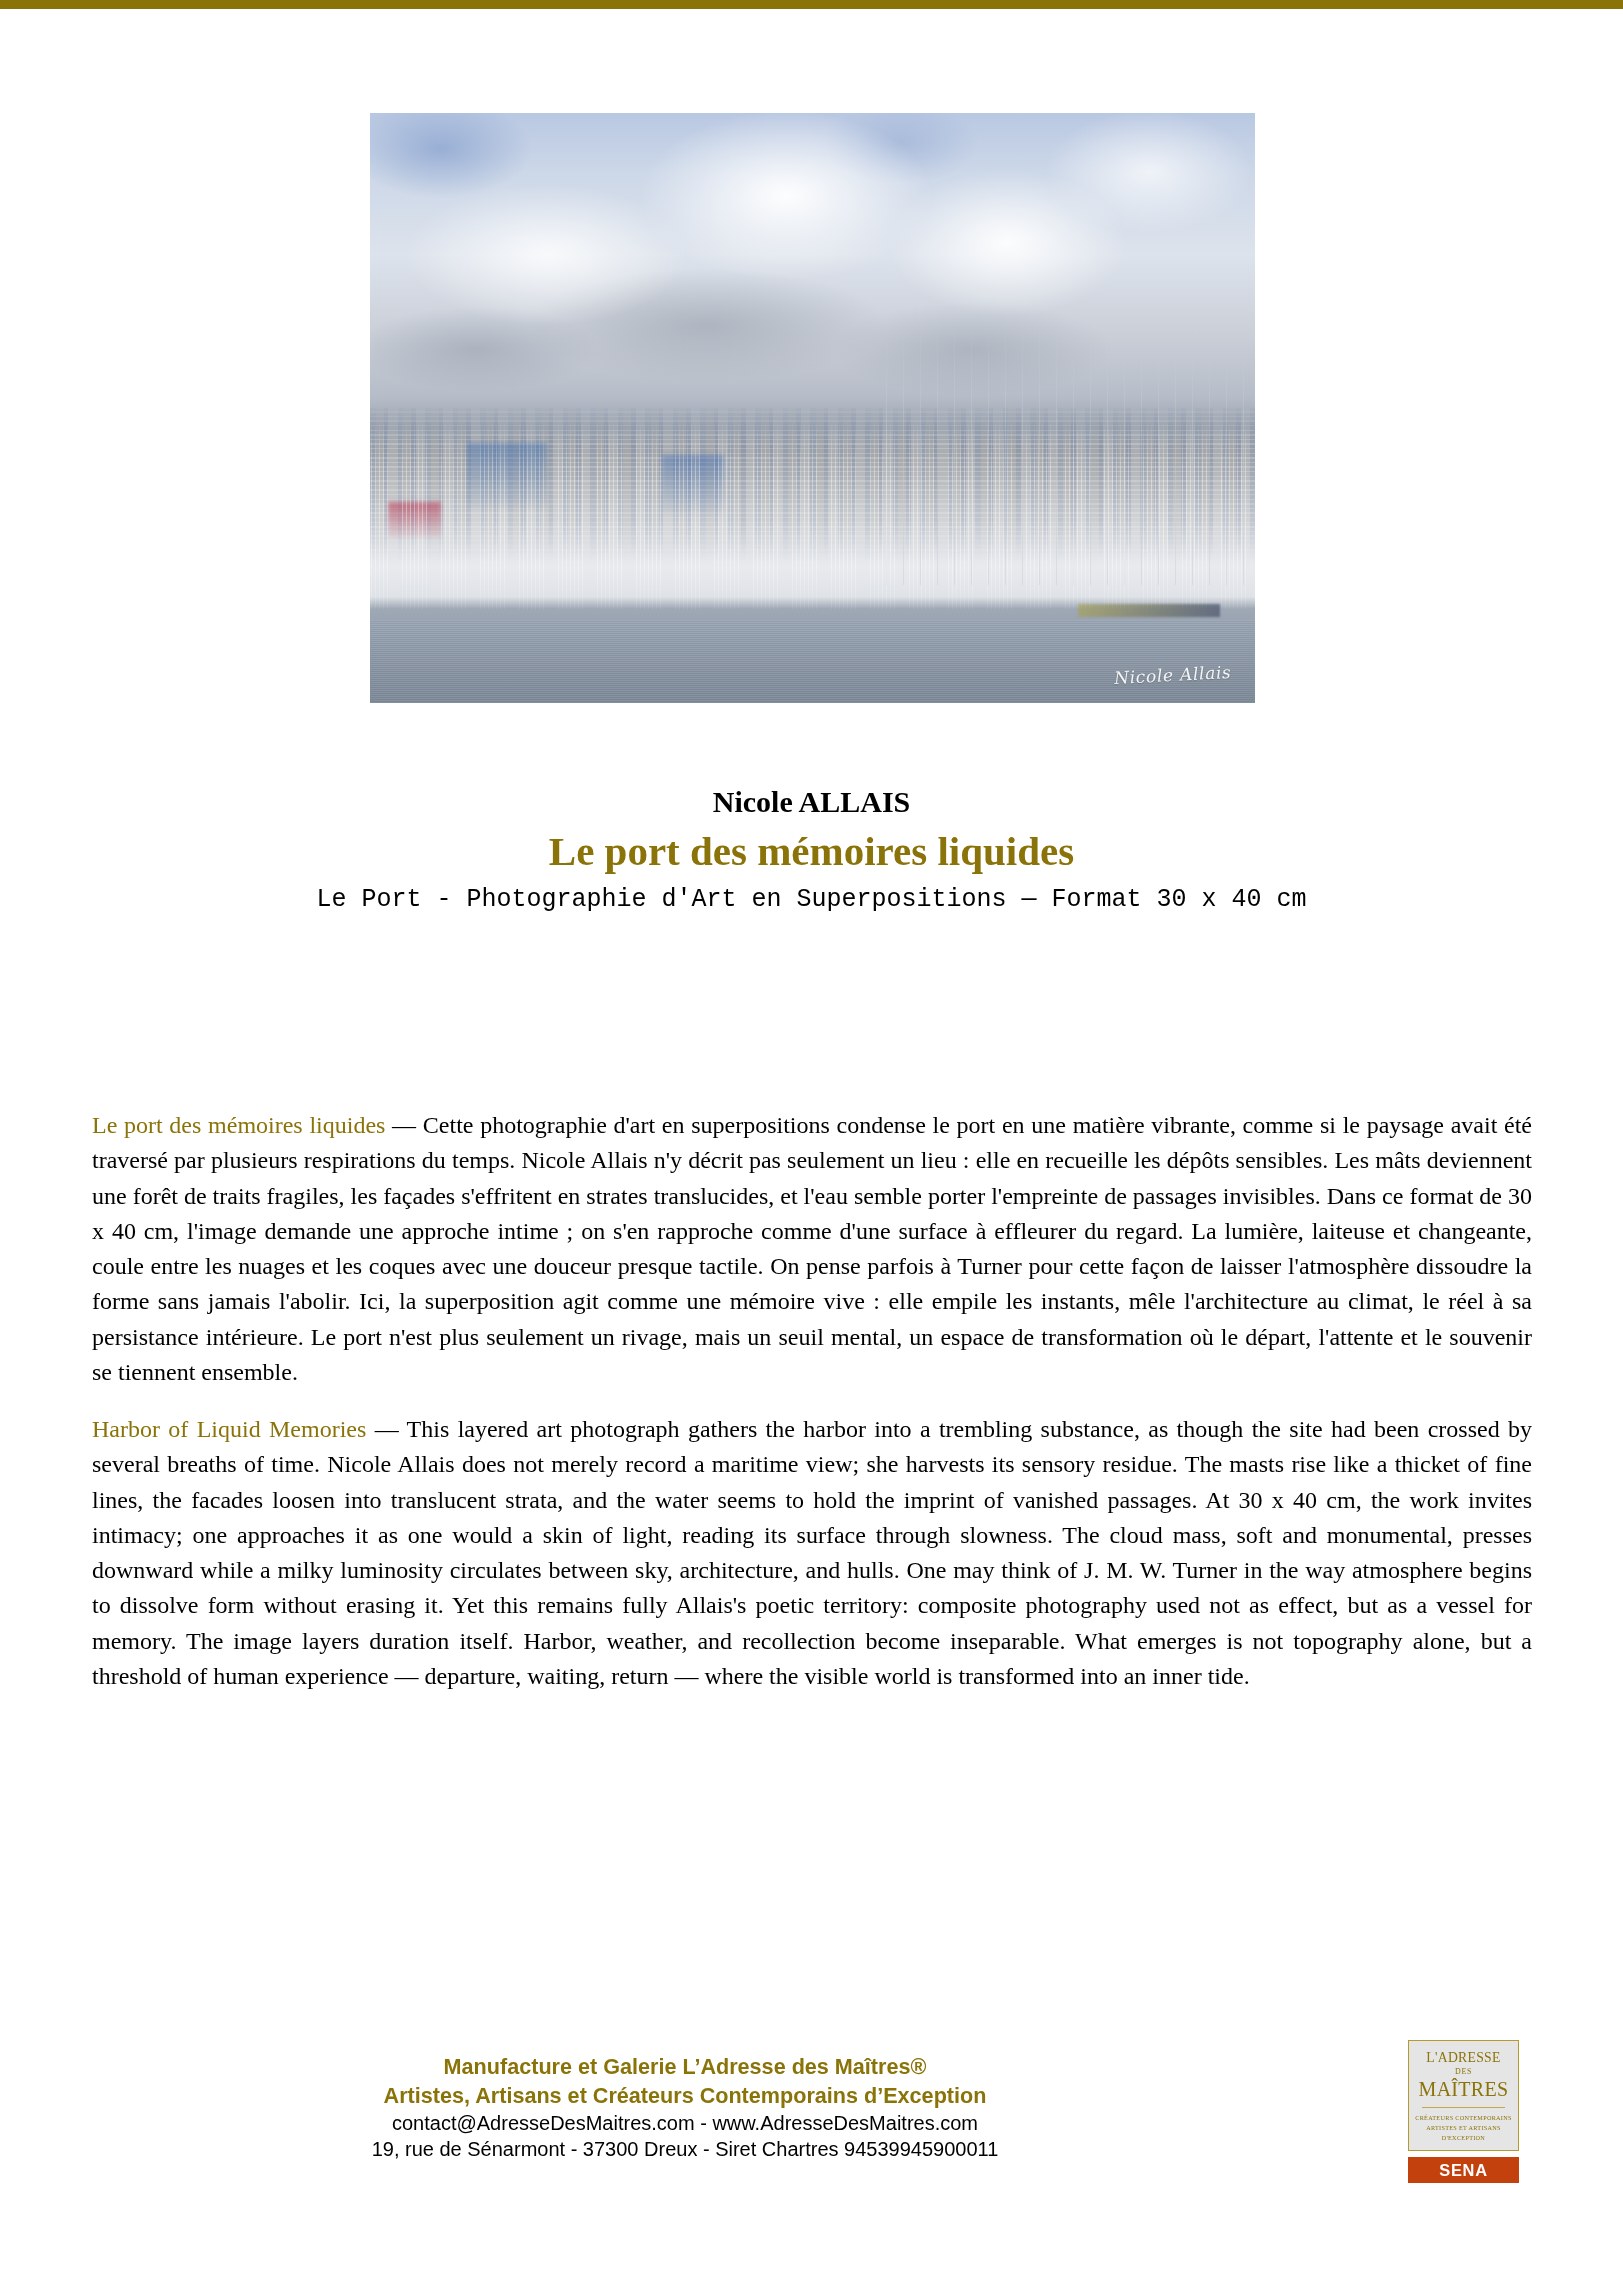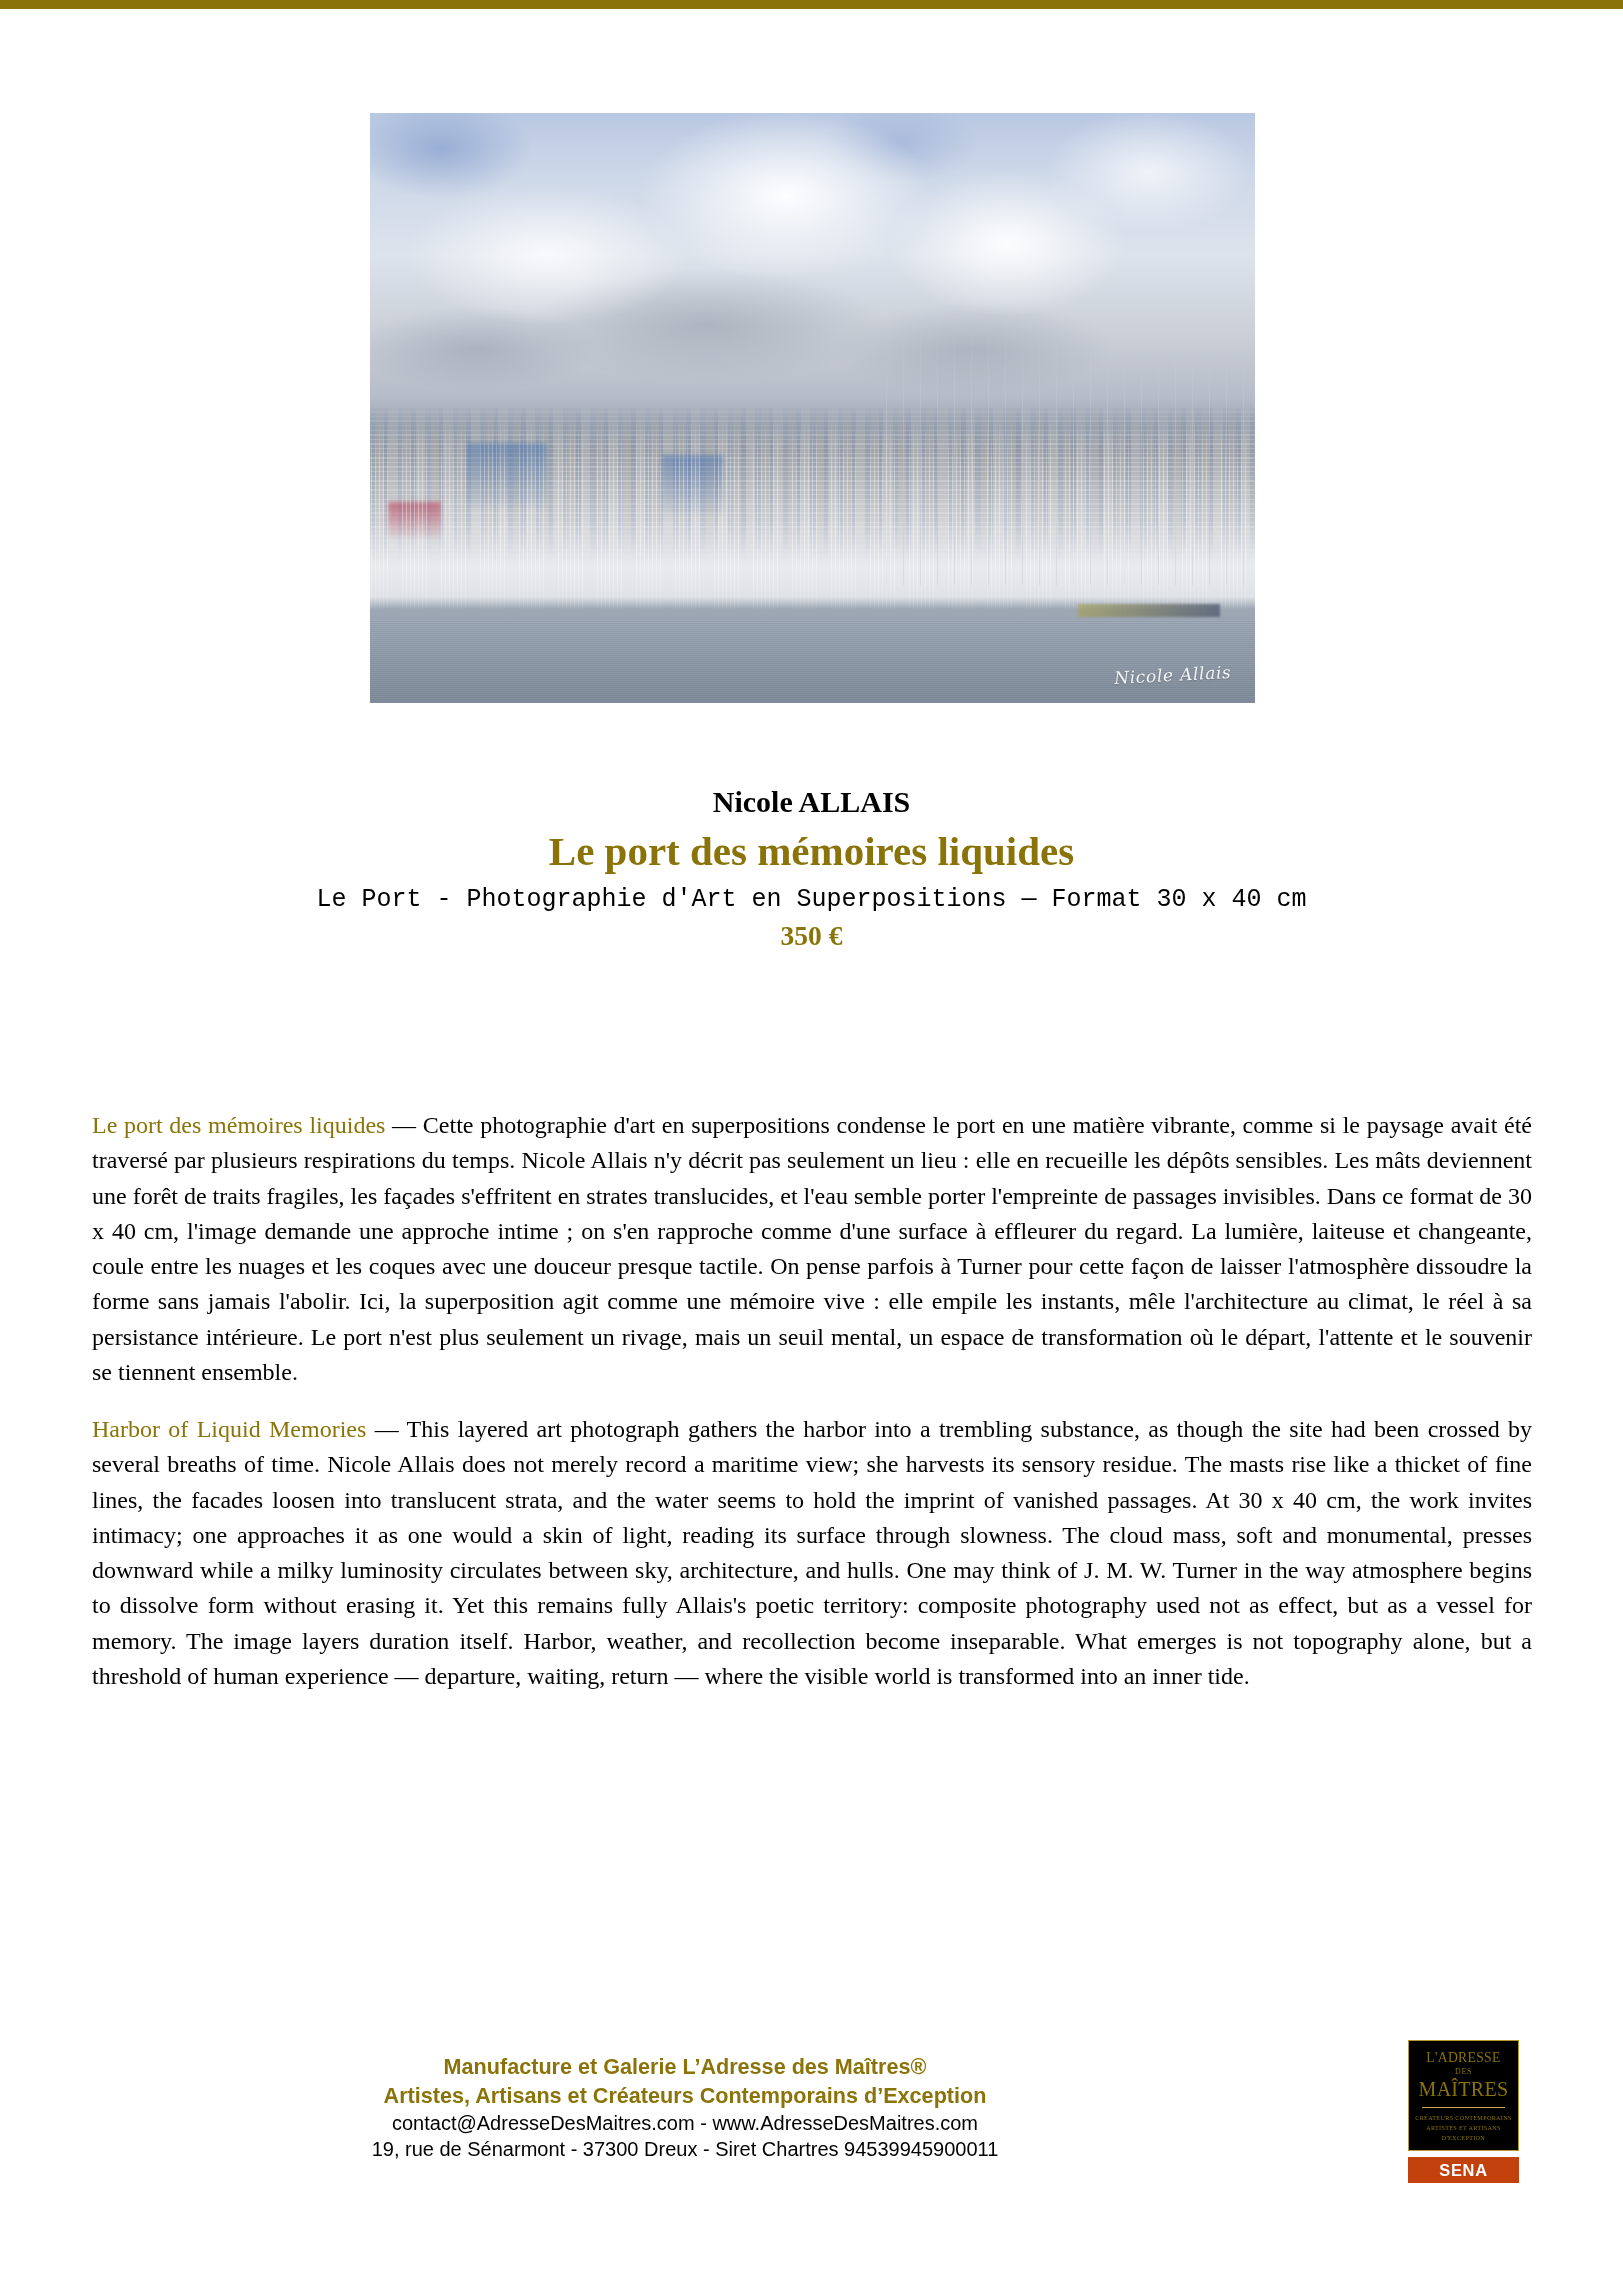--- a/index.html
+++ b/index.html
@@ -271,21 +271,21 @@
   .brand-block {
     position: absolute;
     left: 1408px;
     top: 2040px;
     width: 111px;
   }
   .brand-card {
     border: 0.7px solid #b59a2c;
     padding: 8.5px 5.2px 7.9px 5.2px;
     text-align: center;
-    background: #000000;
+    background: #e5e5e5;
   }
   .brand-l1 {
     font-family: "Liberation Serif", serif;
     font-size: 13.7px;
     letter-spacing: 0.3px;
     color: #8a7308;
     line-height: 1.1;
   }
   .brand-l2 {
     font-family: "Liberation Serif", serif;
@@ -340,21 +340,20 @@
   <div class="artwork-masts"></div>
   <div class="artwork-water"></div>
   <div class="artwork-hull"></div>
   <div class="artwork-signature">Nicole Allais</div>
 </div>
 
 <div class="title-block">
   <div class="artist-name">Nicole ALLAIS</div>
   <div class="artwork-title">Le port des mémoires liquides</div>
   <div class="artwork-subtitle">Le Port - Photographie d'Art en Superpositions — Format 30 x 40 cm</div>
-  <div class="artwork-price">350 €</div>
 </div>
 
 <div class="description">
   <p class="desc-para"><span class="desc-lead">Le port des mémoires liquides</span><span> — </span><span>Cette photographie d'art en superpositions condense le port en une matière vibrante, comme si le paysage avait été traversé par plusieurs respirations du temps. Nicole Allais n'y décrit pas seulement un lieu : elle en recueille les dépôts sensibles. Les mâts deviennent une forêt de traits fragiles, les façades s'effritent en strates translucides, et l'eau semble porter l'empreinte de passages invisibles. Dans ce format de 30 x 40 cm, l'image demande une approche intime ; on s'en rapproche comme d'une surface à effleurer du regard. La lumière, laiteuse et changeante, coule entre les nuages et les coques avec une douceur presque tactile. On pense parfois à Turner pour cette façon de laisser l'atmosphère dissoudre la forme sans jamais l'abolir. Ici, la superposition agit comme une mémoire vive : elle empile les instants, mêle l'architecture au climat, le réel à sa persistance intérieure. Le port n'est plus seulement un rivage, mais un seuil mental, un espace de transformation où le départ, l'attente et le souvenir se tiennent ensemble.</span></p>
   <p class="desc-para"><span class="desc-lead">Harbor of Liquid Memories</span><span> — </span><span>This layered art photograph gathers the harbor into a trembling substance, as though the site had been crossed by several breaths of time. Nicole Allais does not merely record a maritime view; she harvests its sensory residue. The masts rise like a thicket of fine lines, the facades loosen into translucent strata, and the water seems to hold the imprint of vanished passages. At 30 x 40 cm, the work invites intimacy; one approaches it as one would a skin of light, reading its surface through slowness. The cloud mass, soft and monumental, presses downward while a milky luminosity circulates between sky, architecture, and hulls. One may think of J. M. W. Turner in the way atmosphere begins to dissolve form without erasing it. Yet this remains fully Allais's poetic territory: composite photography used not as effect, but as a vessel for memory. The image layers duration itself. Harbor, weather, and recollection become inseparable. What emerges is not topography alone, but a threshold of human experience — departure, waiting, return — where the visible world is transformed into an inner tide.</span></p>
 </div>
 
 <div class="footer">
   <div class="footer-line gold">Manufacture et Galerie L’Adresse des Maîtres®</div>
   <div class="footer-line gold">Artistes, Artisans et Créateurs Contemporains d’Exception</div>

